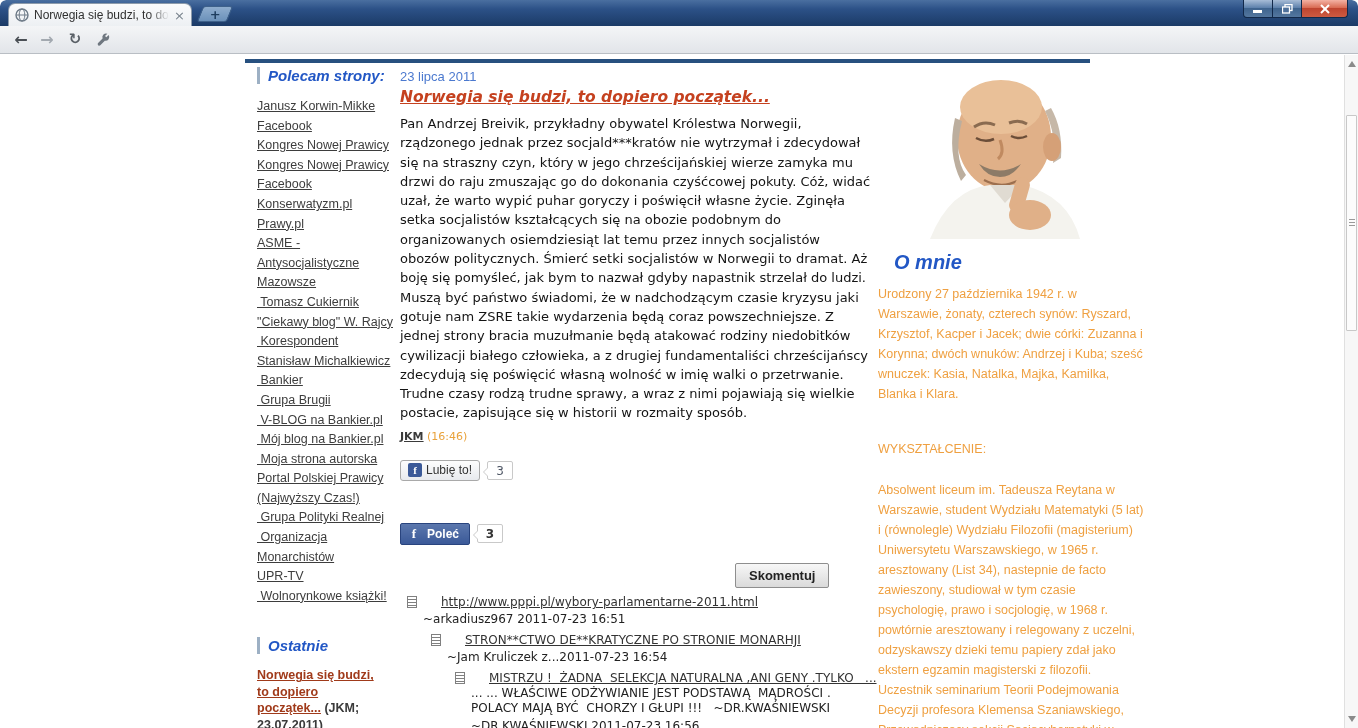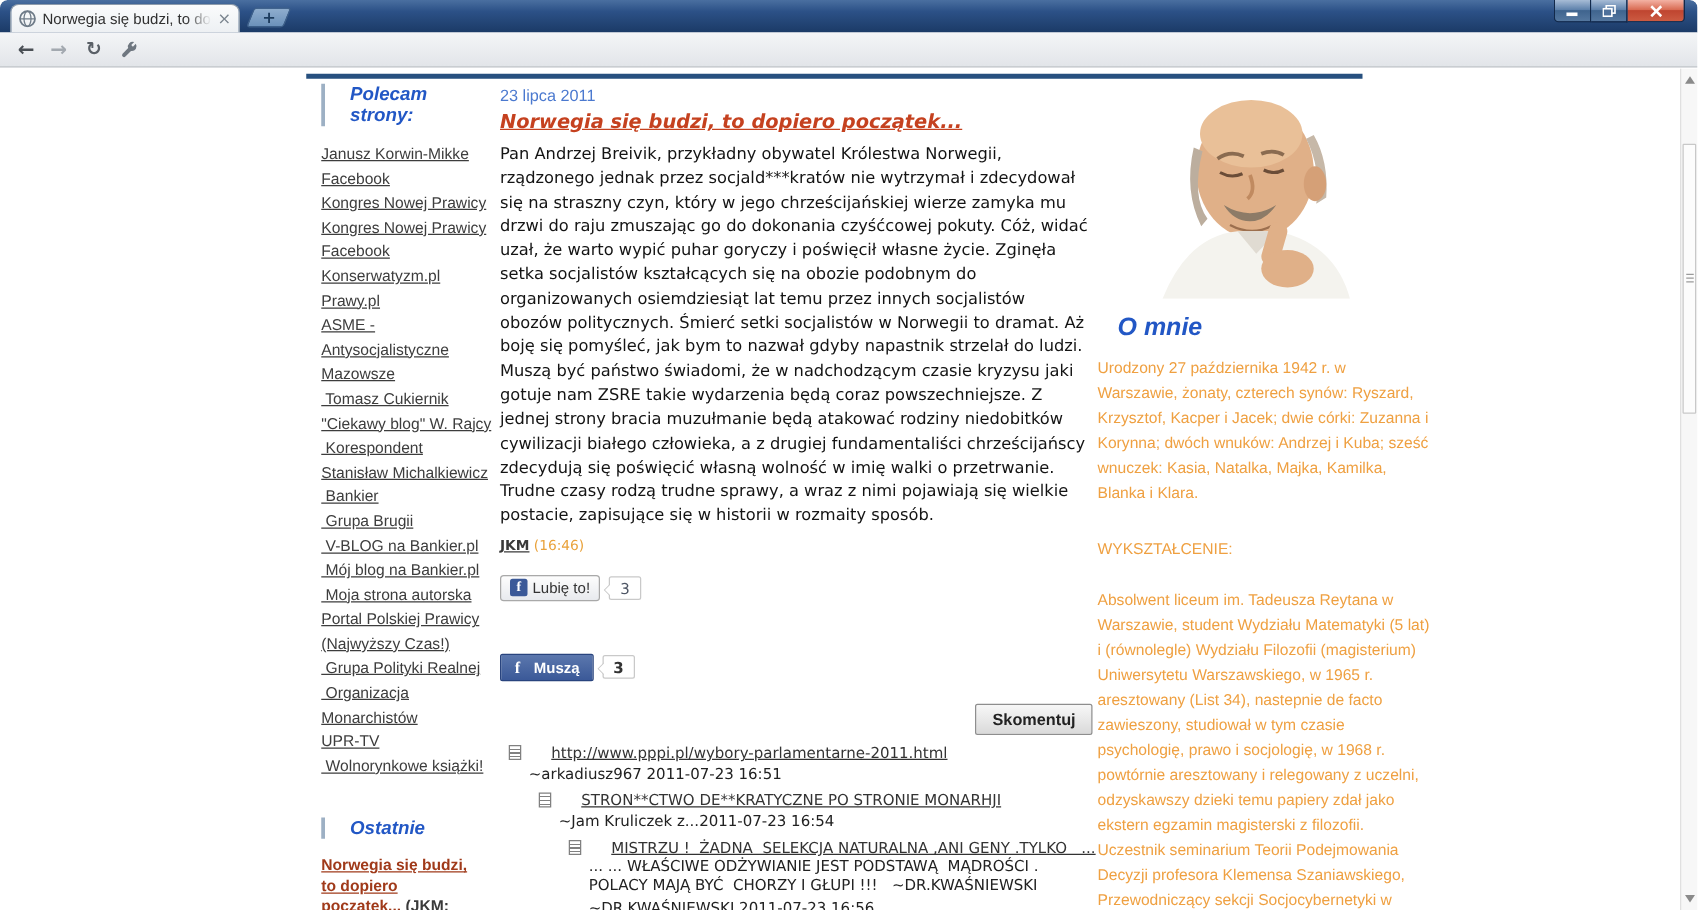--- a/index.html
+++ b/index.html
@@ -47,21 +47,21 @@
   .url-scheme,.url-path { color:#9a9fa6; }
   .url-host { color:#1b1b1b; }
   .wrench { width:22px; margin-right:8px; display:flex; justify-content:center; cursor:pointer; }
 
   
   .page { position:absolute; top:55px; left:0; right:14px; bottom:0; background:#fff; overflow:hidden; }
   .top-rule { position:absolute; left:245px; top:4px; width:845px; height:4px; background:#27507f; }
 
   .sidebar-left { position:absolute; left:257px; top:12px; width:136px; }
   .side-heading { font-family:"Liberation Sans",sans-serif; font-size:15px; font-weight:bold; font-style:italic;
-    color:#2257c5; border-left:3px solid #9db0c4; padding-left:20px; margin-bottom:13px; }
+    color:#2257c5; border-left:3px solid #9db0c4; padding-left:8px; margin-bottom:13px; }
   .side-links { font-family:"Liberation Sans",sans-serif; font-size:12.5px; line-height:19.6px; }
   .side-link { color:#3d3d3d; text-decoration:underline; white-space:pre; cursor:pointer; }
   .recent-wrap { margin-top:31px; }
   .recent-list { font-family:"Liberation Sans",sans-serif; font-size:12.5px; font-weight:bold;
     line-height:16.4px; width:124px; color:#3a3a3a; }
   .recent-link { color:#3a3a3a; text-decoration:underline; cursor:pointer; }
   .recent-link.active { color:#a03a1a; }
   .recent-meta { color:#3a3a3a; }
 
   .main-col { position:absolute; left:400px; top:12px; width:472px; }
@@ -89,39 +89,39 @@
   .count-bubble::after { content:""; position:absolute; left:-4px; top:5px;
     border:5px solid transparent; border-right-color:#fff; border-left:none; }
   .fb-share-row { margin-top:42px; display:flex; align-items:center; }
   .fb-share-btn { display:flex; align-items:center; gap:6px; height:22px; padding:0 10px 0 6px;
     background:linear-gradient(180deg,#5b77ad,#3b5998); border:1px solid #29447e;
     border-radius:2px; cursor:pointer; }
   .fb-share-btn .fb-f { background:transparent; font-size:13px; }
   .fb-share-label { font-family:"Liberation Sans",sans-serif; font-size:12px; font-weight:bold; color:#fff; }
   .fb-share-row .count-bubble { font-weight:bold; color:#333; }
 
-  .skomentuj-btn { position:absolute; left:780px; top:508px; padding:4px 13px;
+  .skomentuj-btn { position:absolute; left:735px; top:508px; padding:4px 13px;
     background:linear-gradient(180deg,#f7f7f7,#dadada); border:1px solid #8e8e8e;
     border-radius:2px; font-size:13px; font-weight:bold; color:#222; cursor:pointer; }
 
   .comments { position:absolute; left:407px; top:540px; width:472px; font-size:12px; }
   .comment { margin-bottom:5px; }
   .c-head { display:flex; align-items:flex-start; gap:24px; }
   .doc-icon { flex:0 0 auto; width:10px; height:12px; margin-top:1px; border:1px solid #808080;
     background:linear-gradient(#fff 0 2px,#808080 2px 3px,#fff 3px 5px,#808080 5px 6px,#fff 6px 8px,#808080 8px 9px,#fff 9px); }
   .c-link { color:#333; text-decoration:underline; white-space:pre-wrap; cursor:pointer; }
   .c-body { margin:1px 0 0 16px; color:#222; white-space:pre-wrap; line-height:15px; }
   .c-author { margin:3px 0 7px 16px; color:#222; }
 
   .sidebar-right { position:absolute; left:878px; top:6px; width:266px; }
   .photo { margin-left:26px; width:192px; height:178px; }
   .about-heading { font-family:"Liberation Sans",sans-serif; font-size:20px; font-weight:bold;
     font-style:italic; color:#2257c5; margin:8px 16px 10px; }
   .orange-text { font-family:"Liberation Sans",sans-serif; font-size:12.5px; line-height:20px; color:#efa041; }
-  .orange-head { margin-top:25px; }
+  .orange-head { margin-top:35px; }
   .orange-body { margin-top:21px; }
 
   
   .scrollbar { position:absolute; right:0; top:55px; bottom:0; width:14px;
     background:#f7f7f7; border-left:1px solid #e0e0e0; }
   .sb-arrow { position:absolute; left:3px; width:0; height:0; border-left:4px solid transparent;
     border-right:4px solid transparent; cursor:pointer; }
   .sb-up { top:6px; border-bottom:6px solid #8a8a8a; }
   .sb-down { bottom:6px; border-top:6px solid #8a8a8a; }
   .sb-thumb { position:absolute; left:1px; top:60px; width:11px; height:216px;
@@ -259,21 +259,21 @@
       <div class="fb-like-row">
         <div class="fb-like-btn">
           <span class="fb-f">f</span>
           <span class="fb-like-label">Lubię to!</span>
         </div>
         <div class="count-bubble">3</div>
       </div>
       <div class="fb-share-row">
         <div class="fb-share-btn">
           <span class="fb-f">f</span>
-          <span class="fb-share-label">Muszą</span>
+          <span class="fb-share-label">Poleć</span>
         </div>
         <div class="count-bubble">3</div>
       </div>
     </div>
 
     <button class="skomentuj-btn">Skomentuj</button>
 
     <div class="comments">
 
         <div class="comment" style="margin-left: 0px;">

